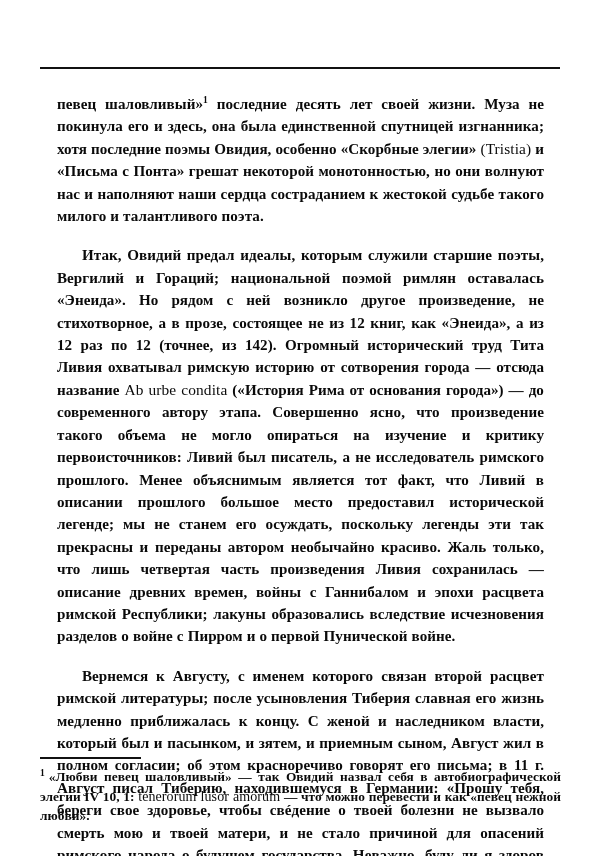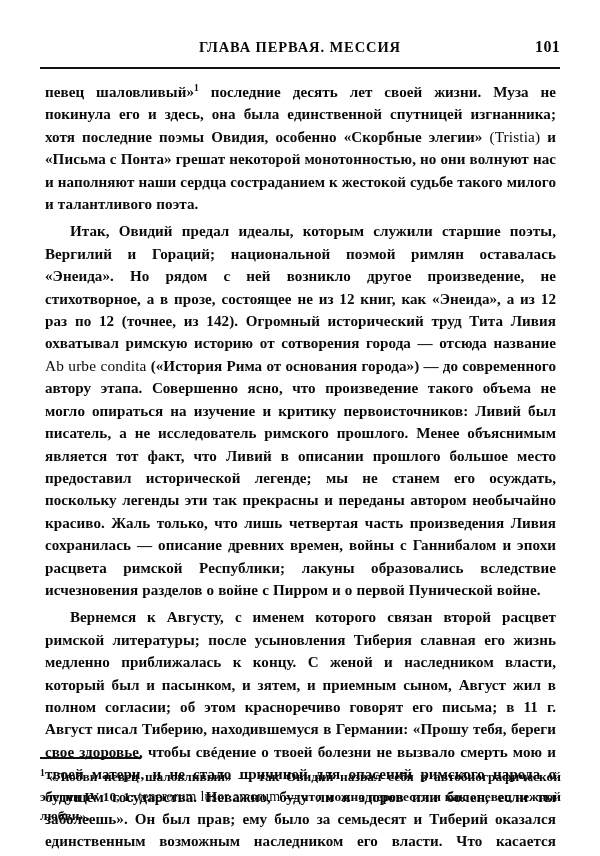--- a/index.html
+++ b/index.html
@@ -63,21 +63,21 @@
   }
 
   
   .body-block {
     position: absolute;
     left: 40px;
     top: 76px;
     width: 521px;
   }
   p.para {
-    margin: 5px;
+    margin: 17px;
     font-weight: bold;
     font-size: 15.1px;
     line-height: 22.4px;
     text-align: justify;
     text-justify: inter-word;
     text-indent: 25px;
     letter-spacing: 0.05px;
     word-spacing: 0.2px;
     hyphens: manual;
   }
@@ -133,24 +133,20 @@
   .fn-text .roman {
     font-weight: normal;
     font-size: 14px;
   }
 </style>
 </head>
 <body>
 
 <div class="page">
 
-  <div class="running-head">
-    <div class="head-title">ГЛАВА ПЕРВАЯ. МЕССИЯ</div>
-    <div class="head-folio">101</div>
-  </div>
 
   <div class="head-rule"></div>
 
   <div class="body-block">
     <p class="para no-indent">певец шаловливый»<sup class="fn-ref">1</sup> последние десять лет своей жизни. Муза не покинула его и здесь, она была единственной спутницей изгнанника; хотя последние поэмы Овидия, особенно «Скорбные элегии» <span class="roman">(Tristia)</span> и «Письма с Понта» грешат некоторой монотонностью, но они волнуют нас и наполняют наши сердца состраданием к жестокой судьбе такого милого и талантливого поэта.</p>
     <p class="para">Итак, Овидий предал идеалы, которым служили старшие поэты, Вергилий и Гораций; национальной поэмой римлян оставалась «Энеида». Но рядом с ней возникло другое произведение, не стихотворное, а в прозе, состоящее не из 12 книг, как «Энеида», а из 12 раз по 12 (точнее, из 142). Огромный исторический труд Тита Ливия охватывал римскую историю от сотворения города — отсюда название <span class="roman">Ab urbe condita</span> («История Рима от основания города») — до современного автору этапа. Совершенно ясно, что произведение такого объема не могло опираться на изучение и критику первоисточников: Ливий был писатель, а не исследователь римского прошлого. Менее объяснимым является тот факт, что Ливий в описании прошлого большое место предоставил исторической легенде; мы не станем его осуждать, поскольку легенды эти так прекрасны и переданы автором необычайно красиво. Жаль только, что лишь четвертая часть произведения Ливия сохранилась — описание древних времен, войны с Ганнибалом и эпохи расцвета римской Республики; лакуны образовались вследствие исчезновения разделов о войне с Пирром и о первой Пунической войне.</p>
     <p class="para">Вернемся к Августу, с именем которого связан второй расцвет римской литературы; после усыновления Тиберия славная его жизнь медленно приближалась к концу. С женой и наследником власти, который был и пасынком, и зятем, и приемным сыном, Август жил в полном согласии; об этом красноречиво говорят его письма; в 11 г. Август писал Тиберию, находившемуся в Германии: «Прошу тебя, береги свое здоровье, чтобы свéдение о твоей болезни не вызвало смерть мою и твоей матери, и не стало причиной для опасений римского народа о будущем государства. Неважно, буду ли я здоров или болен, если ты заболеешь». Он был прав; ему было за семьдесят и Тиберий оказался единственным возможным наследником его власти. Что касается остальных членов семьи, то Август очень любил сына Друза — приемного внука</p>
   </div>
 
   <div class="fn-rule"></div>

